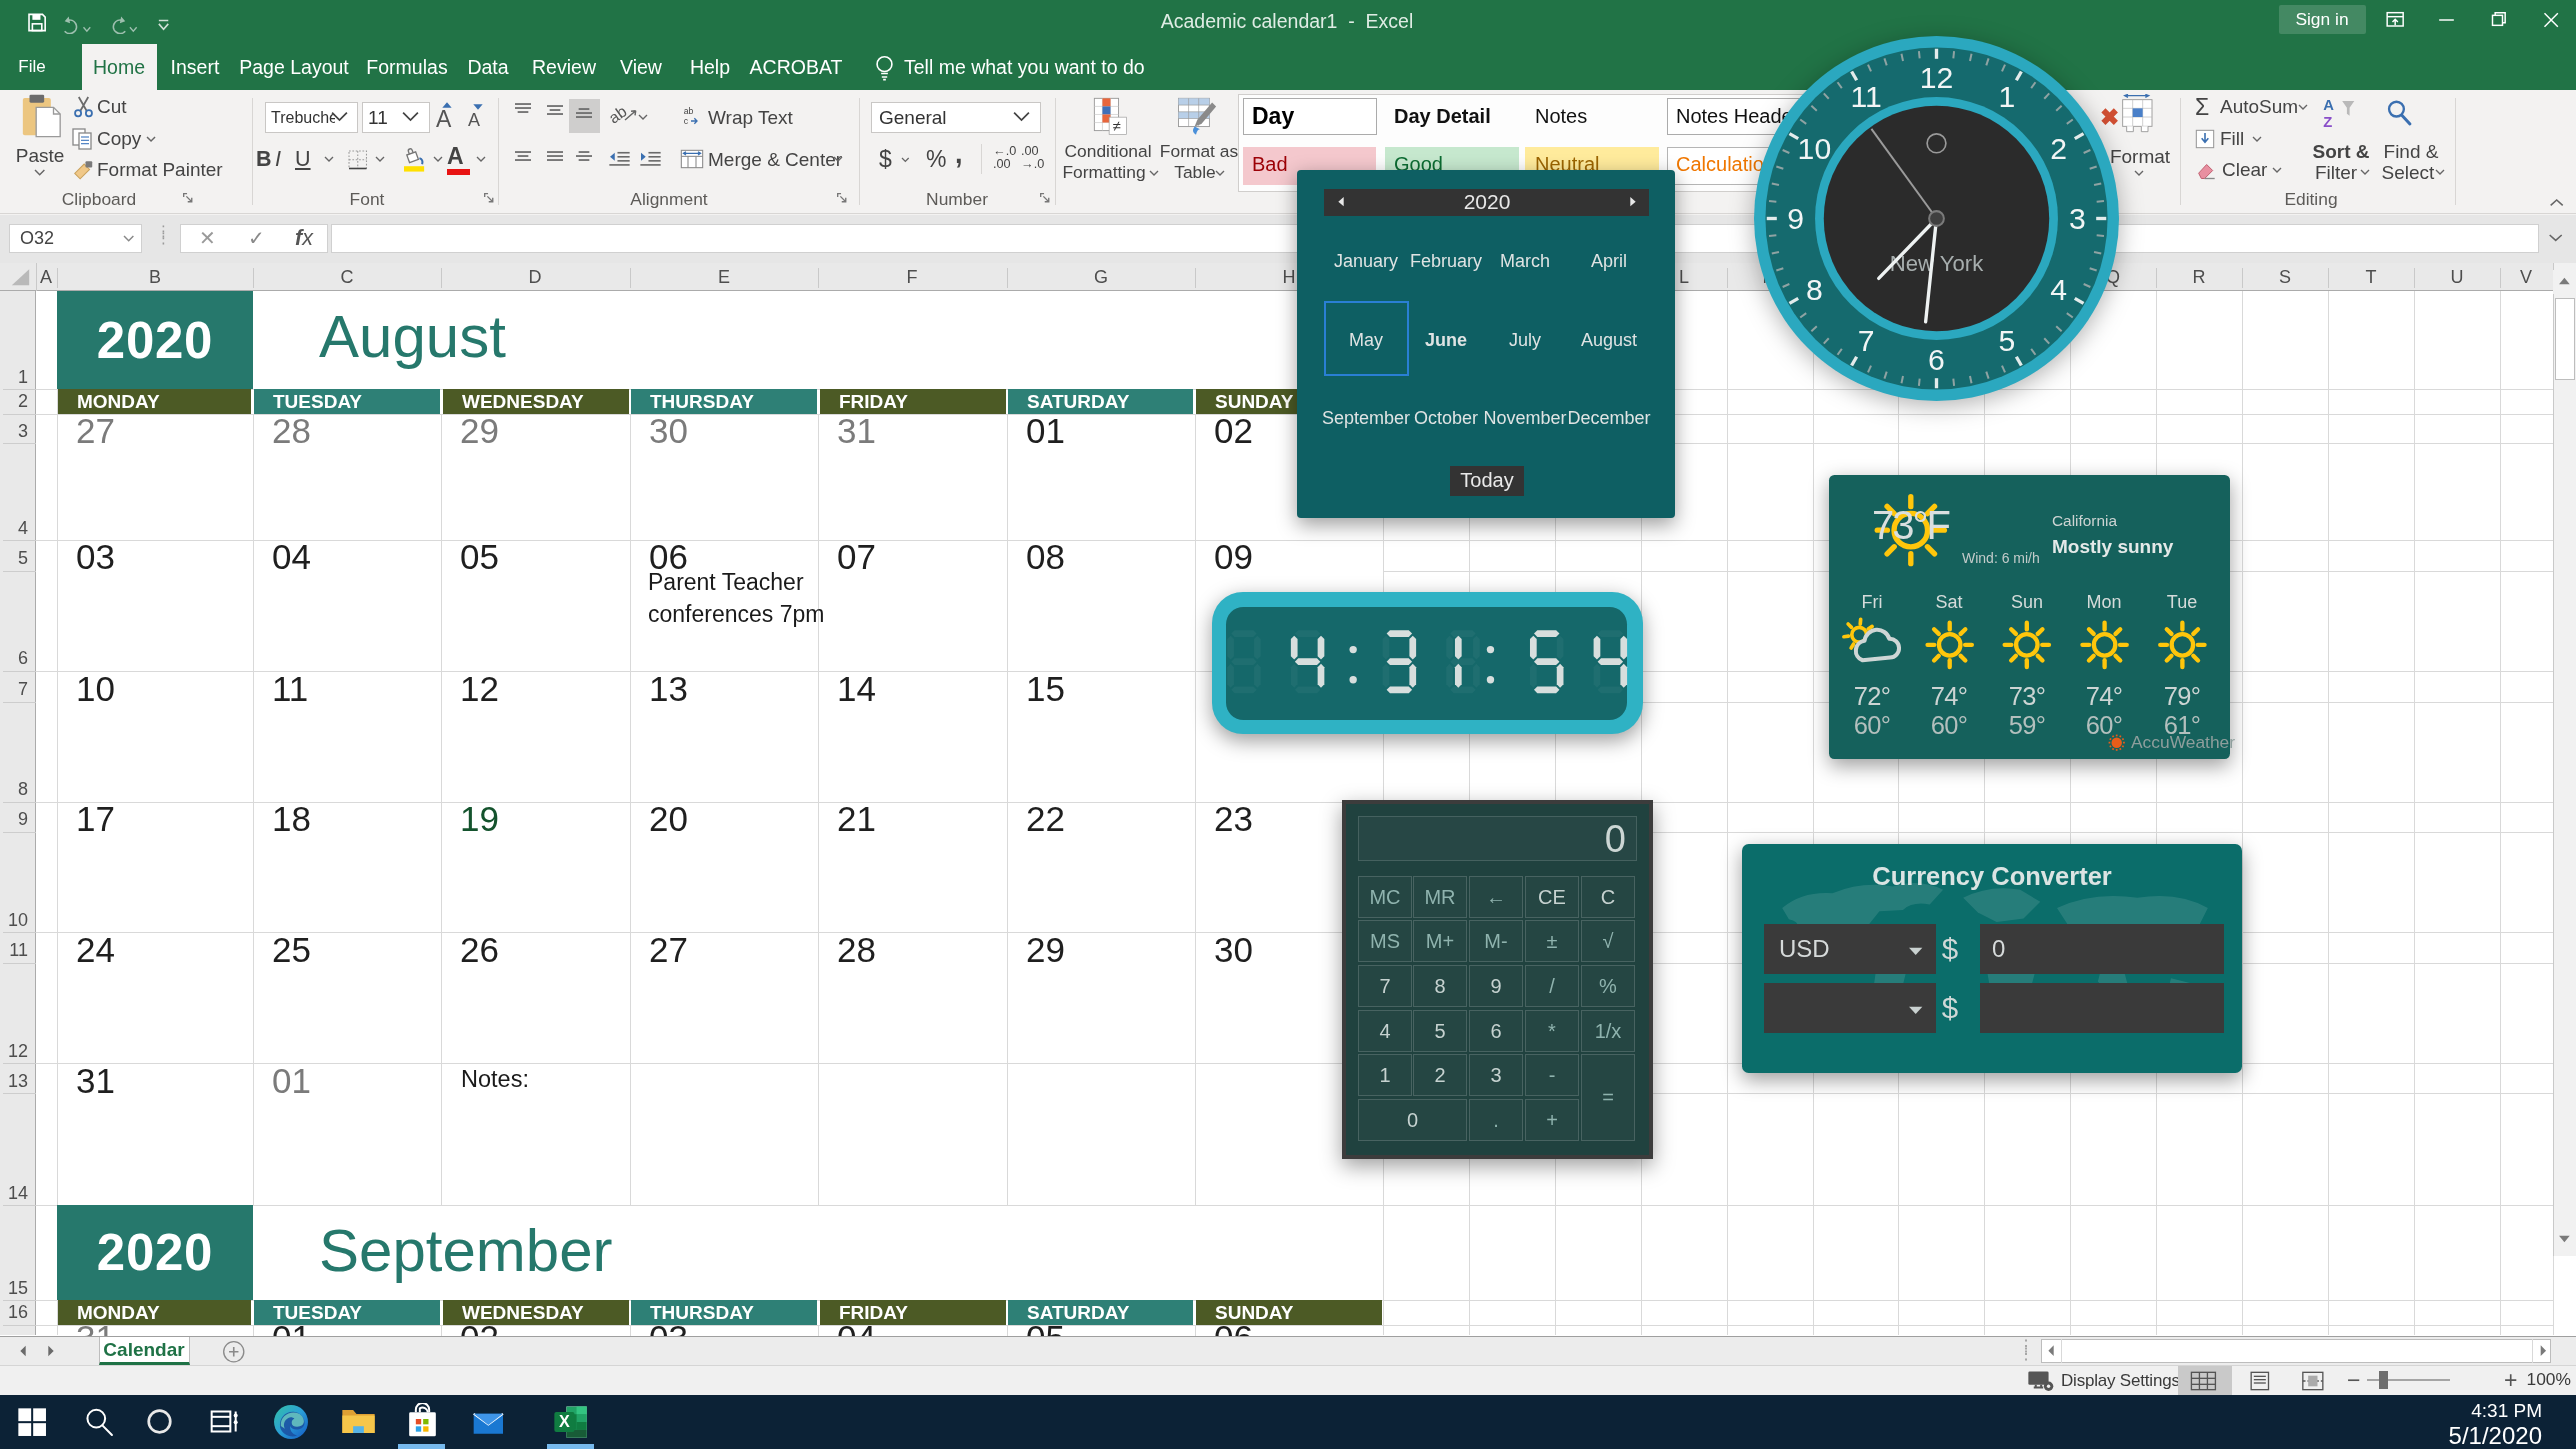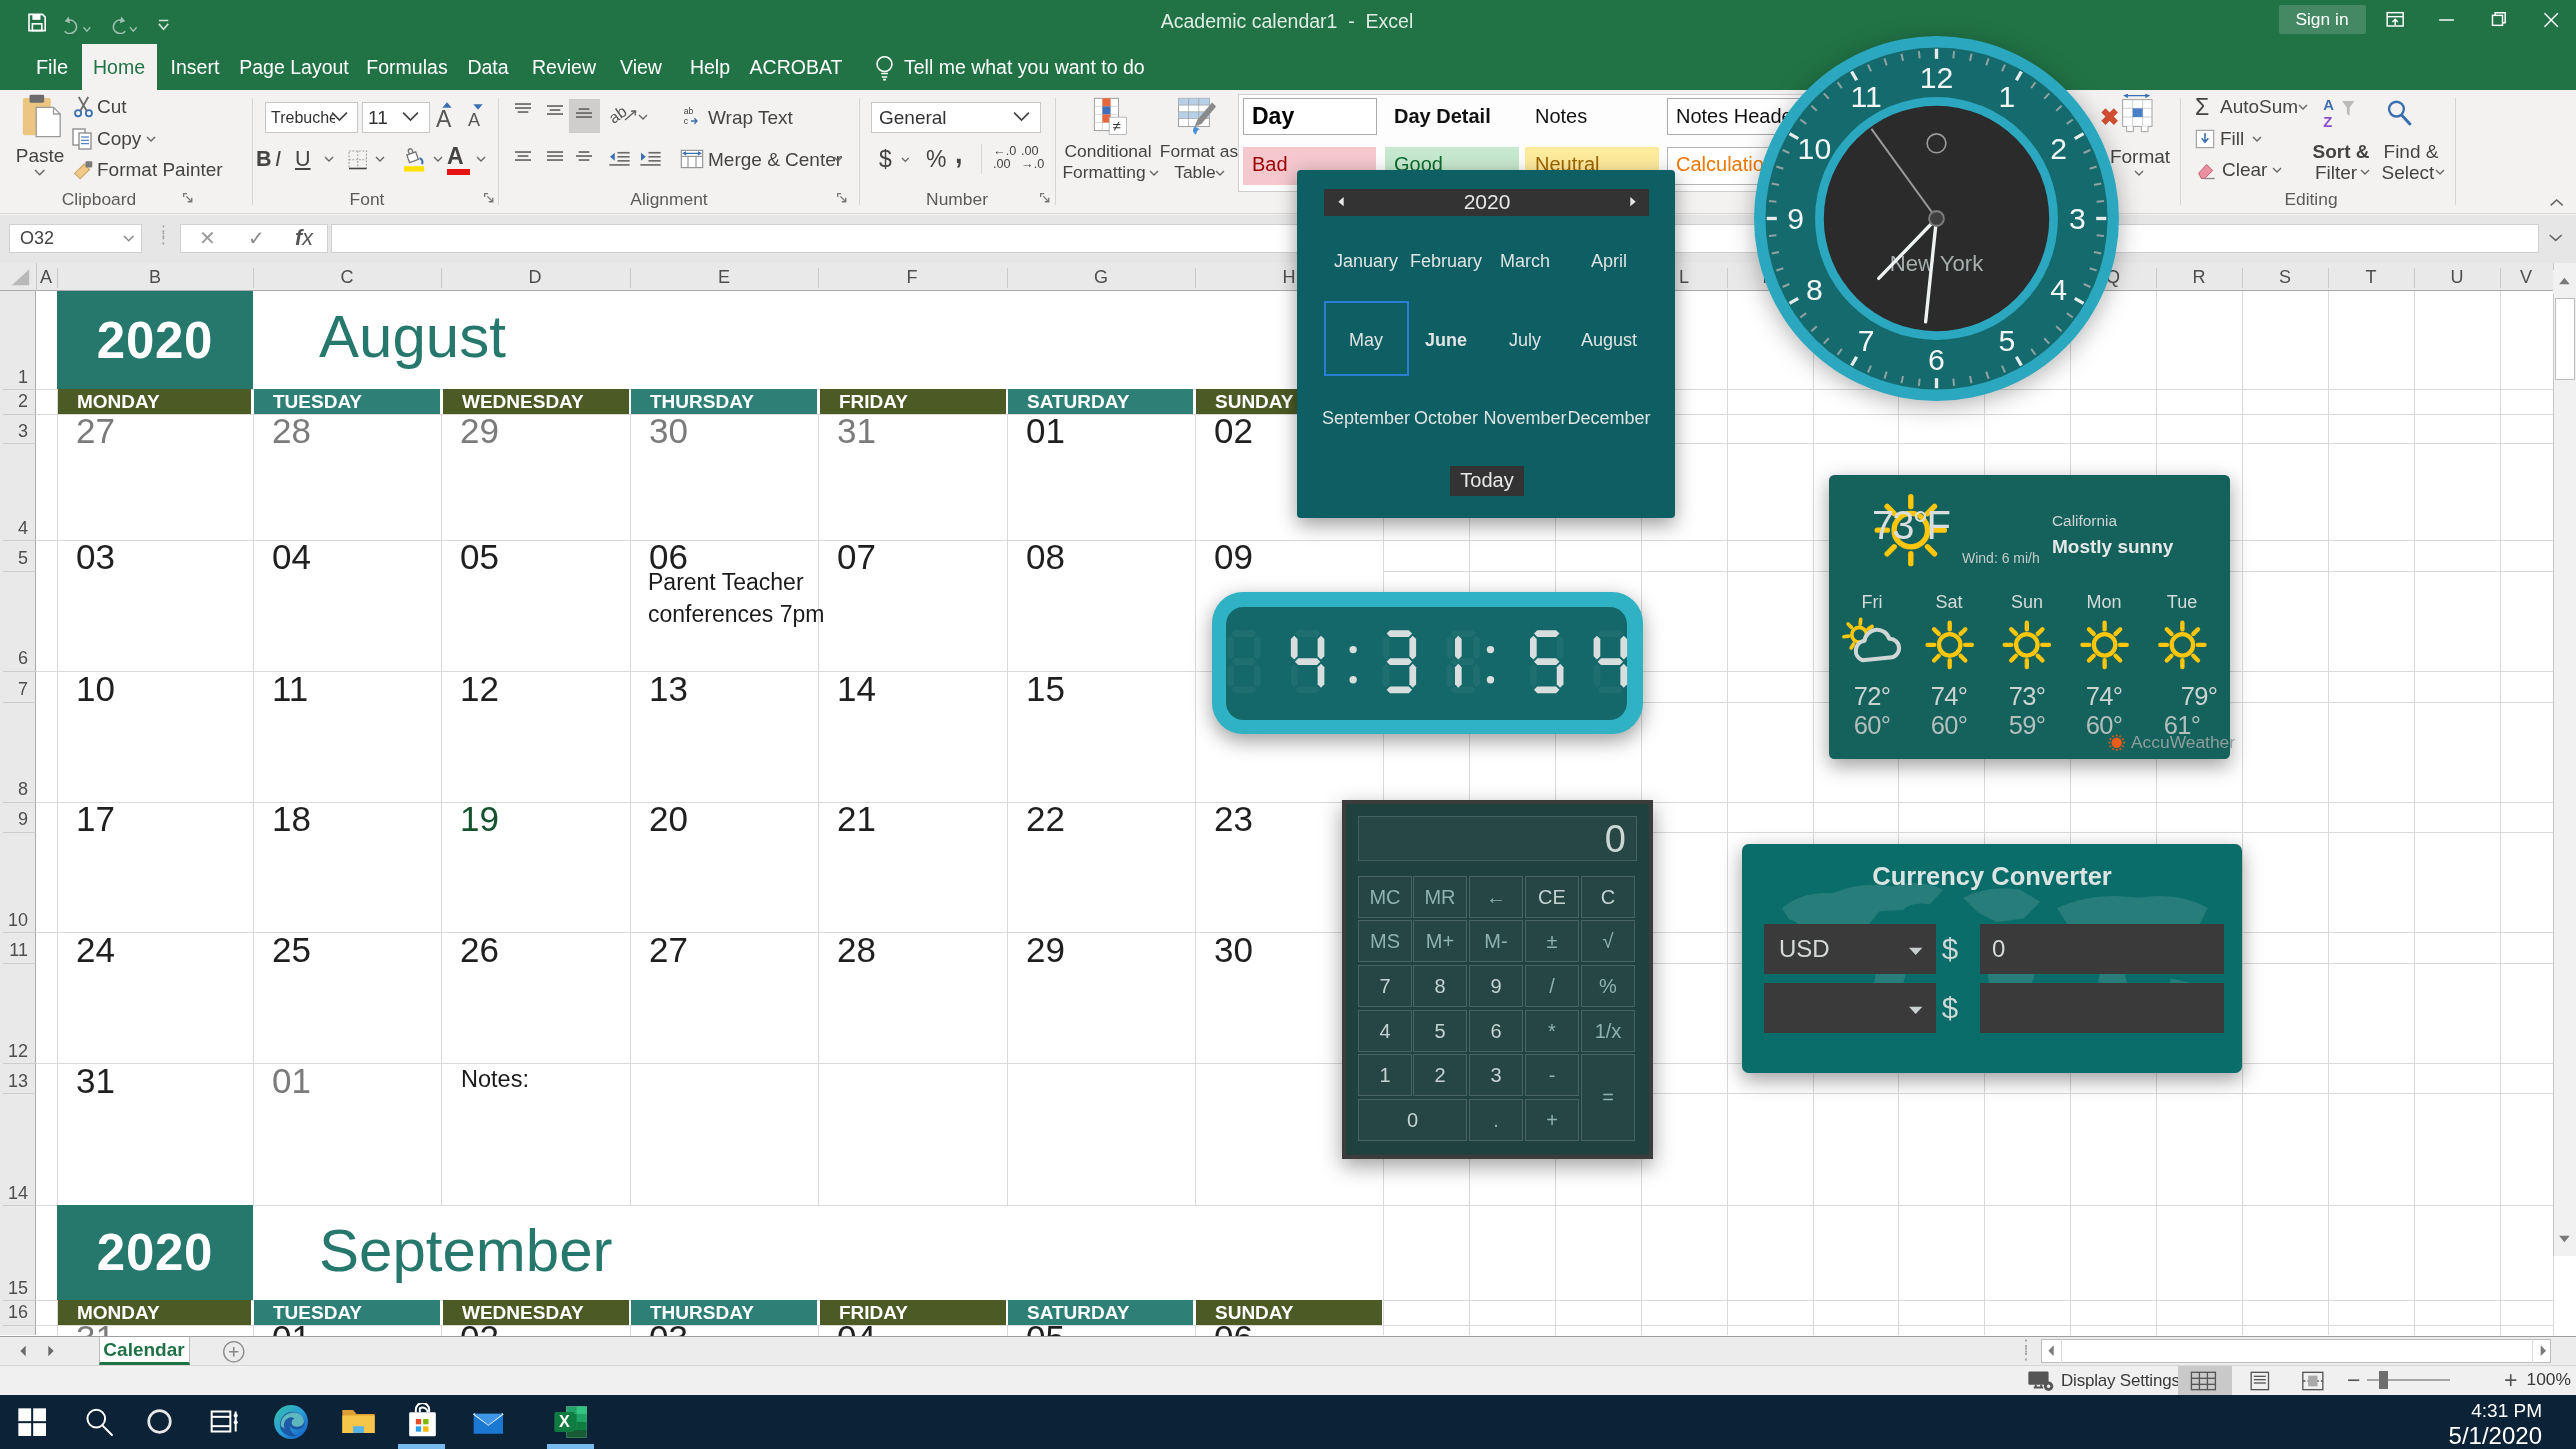--- a/index.html
+++ b/index.html
@@ -35,21 +35,21 @@
 <rect x="8" y="7" width="24" height="20"></rect>
 <line x1="8" y1="13" x2="32" y2="13"></line>
 <path d="M20 26 l0 -8 M16 21 l4 -4 l4 4"></path>
 <line x1="86" y1="18" x2="108" y2="18"></line>
 <rect x="166" y="11" width="15" height="15"></rect>
 <path d="M170 11 v-4 h15 v15 h-4"></path>
 <path d="M244 8 l20 20 M264 8 l-20 20"></path>
 </g>
 </svg>
 <div class="abs " style="left:82px;top:44px;width:75px;height:46px;background:#f3f2f1;"></div>
-<div class="abs" style="left:52px;top:55px;font-size:20px;line-height:24px;color:#ffffff;font-weight:400;white-space:nowrap;transform:translateX(-50%);">File</div>
+<div class="abs" style="left:32px;top:55px;font-size:17px;line-height:24px;color:#ffffff;font-weight:400;white-space:nowrap;transform:translateX(-50%);">File</div>
 <div class="abs" style="left:119px;top:55px;font-size:19.5px;line-height:24px;color:#217346;font-weight:400;white-space:nowrap;transform:translateX(-50%);">Home</div>
 <div class="abs" style="left:195px;top:55px;font-size:19.5px;line-height:24px;color:#ffffff;font-weight:400;white-space:nowrap;transform:translateX(-50%);">Insert</div>
 <div class="abs" style="left:294px;top:55px;font-size:19.5px;line-height:24px;color:#ffffff;font-weight:400;white-space:nowrap;transform:translateX(-50%);">Page Layout</div>
 <div class="abs" style="left:407px;top:55px;font-size:19.5px;line-height:24px;color:#ffffff;font-weight:400;white-space:nowrap;transform:translateX(-50%);">Formulas</div>
 <div class="abs" style="left:488px;top:55px;font-size:19.5px;line-height:24px;color:#ffffff;font-weight:400;white-space:nowrap;transform:translateX(-50%);">Data</div>
 <div class="abs" style="left:564px;top:55px;font-size:19.5px;line-height:24px;color:#ffffff;font-weight:400;white-space:nowrap;transform:translateX(-50%);">Review</div>
 <div class="abs" style="left:641px;top:55px;font-size:19.5px;line-height:24px;color:#ffffff;font-weight:400;white-space:nowrap;transform:translateX(-50%);">View</div>
 <div class="abs" style="left:710px;top:55px;font-size:19.5px;line-height:24px;color:#ffffff;font-weight:400;white-space:nowrap;transform:translateX(-50%);">Help</div>
 <div class="abs" style="left:796px;top:55px;font-size:19.5px;line-height:24px;color:#ffffff;font-weight:400;white-space:nowrap;transform:translateX(-50%);">ACROBAT</div>
 <svg class="abs" style="left:869px;top:52px;" width="31" height="31" viewBox="0 0 46 46">
@@ -1000,21 +1000,21 @@
 <div class="abs" style="left:2052px;top:535px;font-size:19px;line-height:23.5px;color:#e4e9e8;font-weight:700;white-space:nowrap;">Mostly sunny</div>
 <div class="abs" style="left:1872px;top:591px;font-size:18px;line-height:23px;color:#d5dbda;font-weight:400;white-space:nowrap;transform:translateX(-50%);">Fri</div>
 <div class="abs" style="left:1949px;top:591px;font-size:18px;line-height:23px;color:#d5dbda;font-weight:400;white-space:nowrap;transform:translateX(-50%);">Sat</div>
 <div class="abs" style="left:2027px;top:591px;font-size:18px;line-height:23px;color:#d5dbda;font-weight:400;white-space:nowrap;transform:translateX(-50%);">Sun</div>
 <div class="abs" style="left:2104px;top:591px;font-size:18px;line-height:23px;color:#d5dbda;font-weight:400;white-space:nowrap;transform:translateX(-50%);">Mon</div>
 <div class="abs" style="left:2182px;top:591px;font-size:18px;line-height:23px;color:#d5dbda;font-weight:400;white-space:nowrap;transform:translateX(-50%);">Tue</div>
 <div class="abs" style="left:1872px;top:680px;font-size:25.5px;line-height:32px;color:#ccd4d3;font-weight:400;white-space:nowrap;transform:translateX(-50%);letter-spacing:-0.7px;">72°</div>
 <div class="abs" style="left:1949px;top:680px;font-size:25.5px;line-height:32px;color:#ccd4d3;font-weight:400;white-space:nowrap;transform:translateX(-50%);letter-spacing:-0.7px;">74°</div>
 <div class="abs" style="left:2027px;top:680px;font-size:25.5px;line-height:32px;color:#ccd4d3;font-weight:400;white-space:nowrap;transform:translateX(-50%);letter-spacing:-0.7px;text-align:right;">73°</div>
 <div class="abs" style="left:2104px;top:680px;font-size:25.5px;line-height:32px;color:#ccd4d3;font-weight:400;white-space:nowrap;transform:translateX(-50%);letter-spacing:-0.7px;">74°</div>
-<div class="abs" style="left:2182px;top:680px;font-size:25.5px;line-height:32px;color:#ccd4d3;font-weight:400;white-space:nowrap;transform:translateX(-50%);letter-spacing:-0.7px;margin-left:17px;">79°</div>
+<div class="abs" style="left:2182px;top:680px;font-size:25.5px;line-height:32px;color:#ccd4d3;font-weight:400;white-space:nowrap;transform:translateX(-50%);letter-spacing:-0.7px;">79°</div>
 <div class="abs" style="left:1872px;top:709px;font-size:25.5px;line-height:32px;color:#b3bfbd;font-weight:400;white-space:nowrap;transform:translateX(-50%);letter-spacing:-0.7px;">60°</div>
 <div class="abs" style="left:1949px;top:709px;font-size:25.5px;line-height:32px;color:#b3bfbd;font-weight:400;white-space:nowrap;transform:translateX(-50%);letter-spacing:-0.7px;">60°</div>
 <div class="abs" style="left:2027px;top:709px;font-size:25.5px;line-height:32px;color:#b3bfbd;font-weight:400;white-space:nowrap;transform:translateX(-50%);letter-spacing:-0.7px;">59°</div>
 <div class="abs" style="left:2104px;top:709px;font-size:25.5px;line-height:32px;color:#b3bfbd;font-weight:400;white-space:nowrap;transform:translateX(-50%);letter-spacing:-0.7px;">60°</div>
 <div class="abs" style="left:2182px;top:709px;font-size:25.5px;line-height:32px;color:#b3bfbd;font-weight:400;white-space:nowrap;transform:translateX(-50%);letter-spacing:-0.7px;">61°</div>
 <svg class="abs" style="left:2108px;top:734px" width="17.4" height="17.4" viewBox="0 0 30 30">
     <circle cx="15" cy="15" r="9" fill="#e85d1a"></circle>
     <g stroke="#e85d1a" stroke-width="3">
       <line x1="15.0" y1="4.0" x2="15.0" y2="1.0"></line>
       <line x1="20.5" y1="5.5" x2="22.0" y2="2.9"></line>

